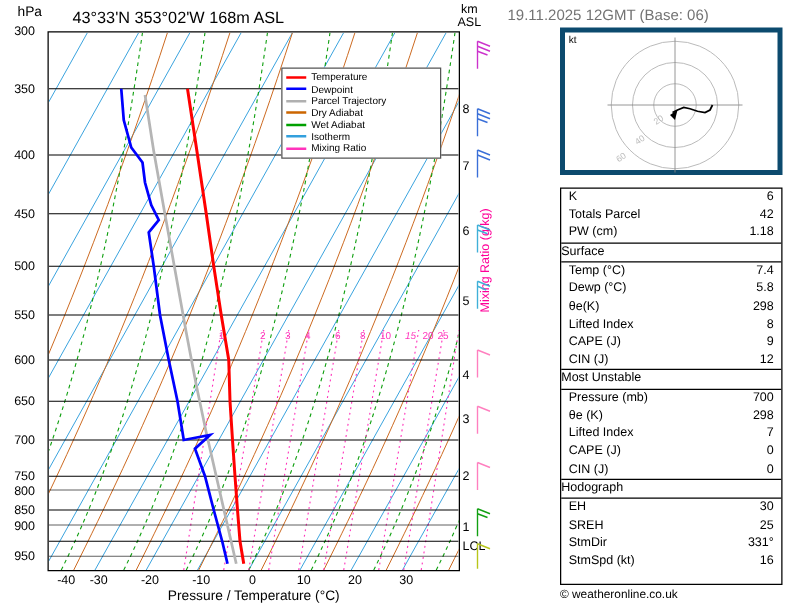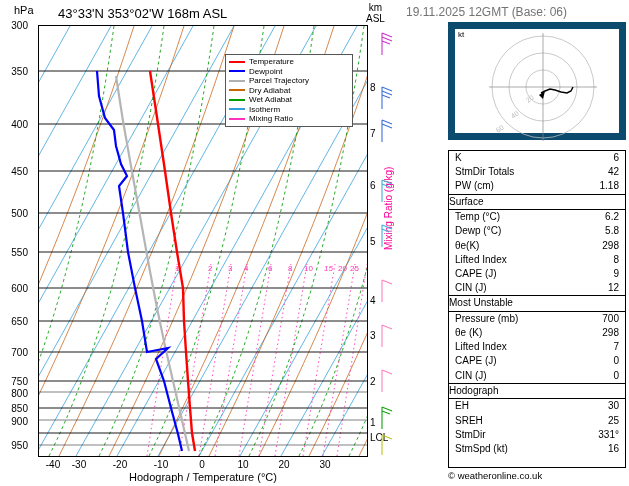--- a/index.html
+++ b/index.html
@@ -27,21 +27,21 @@
   
   #legend{position:absolute;left:186px;top:28px;width:128px;background:#fff;border:1px solid #555;padding:2px 3px;box-sizing:border-box;}
   #legend .row{display:flex;align-items:center;height:9.5px;}
   #legend .swatch{width:16px;height:2px;margin-right:4px;flex:0 0 16px;}
   #legend .lbl{font-size:8px;color:#000;line-height:9px;white-space:nowrap;}
 
   
   #right-panel{position:absolute;left:404px;top:0;width:225px;height:486px;}
   #date-title{position:absolute;left:2px;top:5px;font-size:12px;color:#737373;white-space:nowrap;}
 
-  #hodo-box{position:absolute;left:44px;top:22px;width:178px;height:118px;border:7px solid #0c4a6e;background:#fff;box-sizing:border-box;}
+  #hodo-box{position:absolute;left:44px;top:22px;width:178px;height:118px;border:4px solid #0c4a6e;background:#fff;box-sizing:border-box;}
   #hodo-box .kt{position:absolute;left:3px;top:1px;font-size:8px;color:#000;}
 
   #table-box{position:absolute;left:44px;top:150px;width:178px;height:318px;border:1px solid #000;background:#fff;box-sizing:border-box;font-size:10px;color:#000;}
   .trow{display:flex;justify-content:space-between;padding:0 6px;height:14.2px;line-height:14.2px;}
   .trow .k{white-space:nowrap;}
   .trow .v{white-space:nowrap;}
   .thead{text-align:left;height:14.6px;line-height:14.6px;border-top:1px solid #000;border-bottom:1px solid #000;font-size:10px;}
 
   #copyright{position:absolute;left:44px;top:470px;font-size:9.5px;color:#000;}
 
@@ -207,21 +207,21 @@
 
     <div class="xtick" style="left:38px">-40</div>
     <div class="xtick" style="left:64px">-30</div>
     <div class="xtick" style="left:105px">-20</div>
     <div class="xtick" style="left:146px">-10</div>
     <div class="xtick" style="left:187px">0</div>
     <div class="xtick" style="left:228px">10</div>
     <div class="xtick" style="left:269px">20</div>
     <div class="xtick" style="left:310px">30</div>
 
-    <div id="xaxis-title">Hodograph / Temperature (°C)</div>
+    <div id="xaxis-title">Pressure / Temperature (°C)</div>
 
     <div class="kmtick" style="top:82px">8</div>
     <div class="kmtick" style="top:128px">7</div>
     <div class="kmtick" style="top:180px">6</div>
     <div class="kmtick" style="top:236px">5</div>
     <div class="kmtick" style="top:295px">4</div>
     <div class="kmtick" style="top:330px">3</div>
     <div class="kmtick" style="top:376px">2</div>
     <div class="kmtick" style="top:417px">1</div>
     <div id="lcl-label">LCL</div>
@@ -307,32 +307,32 @@
         <polygon fill="#000000" points="84,66 90,62 88,70"></polygon>
       </svg>
     </div>
 
     <div id="table-box">
       <div class="trow">
           <span class="k">K</span>
           <span class="v">6</span>
         </div>
       <div class="trow">
-          <span class="k">StmDir Totals</span>
+          <span class="k">Totals Parcel</span>
           <span class="v">42</span>
         </div>
       <div class="trow">
           <span class="k">PW (cm)</span>
           <span class="v">1.18</span>
         </div>
 
       <div class="thead">Surface</div>
       <div class="trow">
           <span class="k">Temp (°C)</span>
-          <span class="v">6.2</span>
+          <span class="v">7.4</span>
         </div>
       <div class="trow">
           <span class="k">Dewp (°C)</span>
           <span class="v">5.8</span>
         </div>
       <div class="trow">
           <span class="k">θe(K)</span>
           <span class="v">298</span>
         </div>
       <div class="trow">

